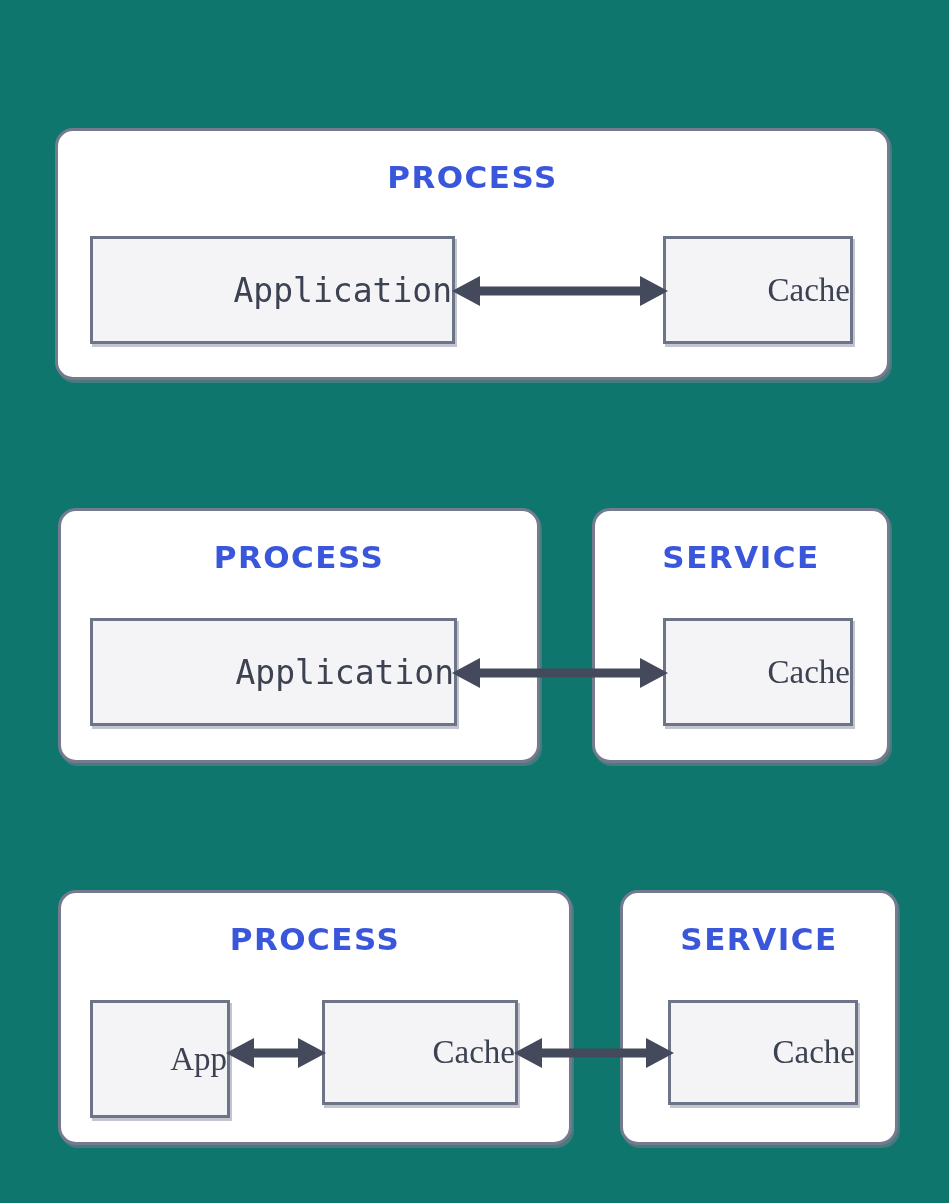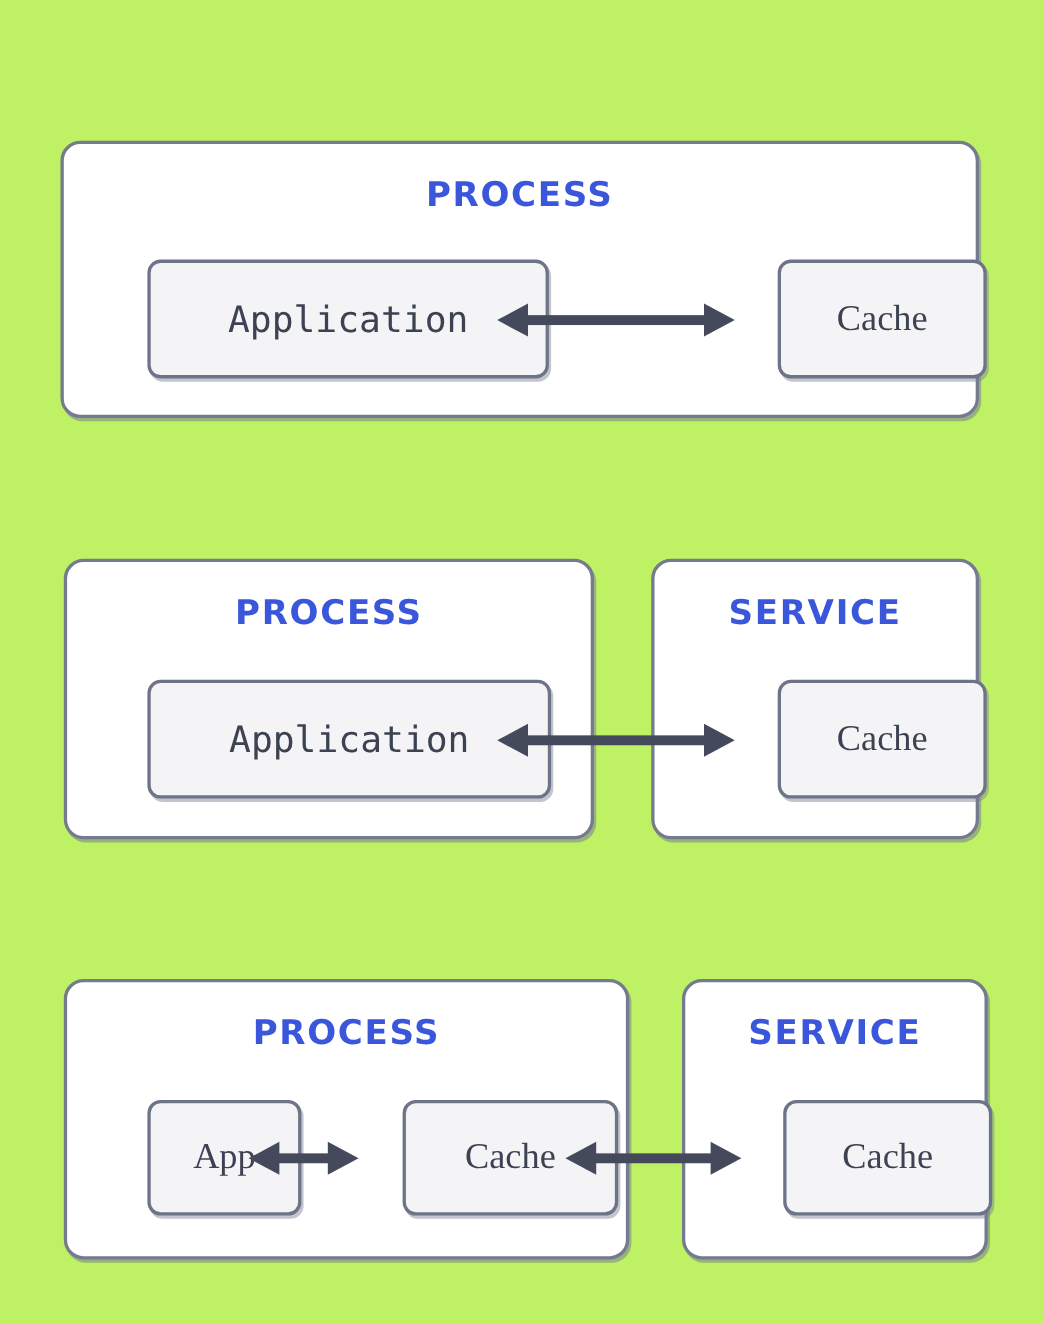--- a/index.html
+++ b/index.html
@@ -14,21 +14,21 @@
     position: relative;
     overflow: hidden;
     font-family: "Liberation Sans", sans-serif;
   }
 
   .canvas {
     position: absolute;
     inset: 0;
     width: 949px;
     height: 1203px;
-    background: #bef264;
+    background: #0f766e;
   }
 
   
   .zone {
     position: absolute;
     box-sizing: border-box;
     background: #ffffff;
     border: 3px solid #757b8e;
     border-radius: 18px;
     box-shadow: 2px 3px 0 0 rgba(120,126,144,0.55);
@@ -44,27 +44,26 @@
     color: #3a57db;
     letter-spacing: 1.5px;
   }
 
   
   .node {
     position: absolute;
     box-sizing: border-box;
     background: #f4f4f6;
     border: 3px solid #6e7487;
-    border-radius: 12px;
+    border-radius: 0;
     box-shadow: 2px 3px 0 0 rgba(120,126,144,0.45);
     display: flex;
     align-items: center;
-    justify-content: center;
+    justify-content: flex-end;
     color: #3d4252;
-    margin-left: 44px;
   }
   .node-label {
     display: block;
     line-height: 1;
   }
   .mono .node-label {
     font-family: "DejaVu Sans Mono", monospace;
   }
   .sans .node-label {
     font-family: Liberation Serif, serif;
@@ -126,21 +125,21 @@
   </div>
 
   <div class="zone" style="left:58px; top:890px; width:514px; height:255px;">
     <div class="zone-title" style="top:28px; font-size:31px;">PROCESS</div>
   </div>
 
   <div class="zone" style="left:620px; top:890px; width:278px; height:255px;">
     <div class="zone-title" style="top:28px; font-size:31px;">SERVICE</div>
   </div>
 
-  <div class="node sans" style="left:90px; top:1000px; width:140px; height:105px;">
+  <div class="node sans" style="left:90px; top:1000px; width:140px; height:118px;">
     <span class="node-label" style="font-size:33px;">App</span>
   </div>
 
   <div class="node sans" style="left:322px; top:1000px; width:196px; height:105px;">
     <span class="node-label" style="font-size:33px;">Cache</span>
   </div>
 
   <div class="node sans" style="left:668px; top:1000px; width:190px; height:105px;">
     <span class="node-label" style="font-size:33px;">Cache</span>
   </div>

